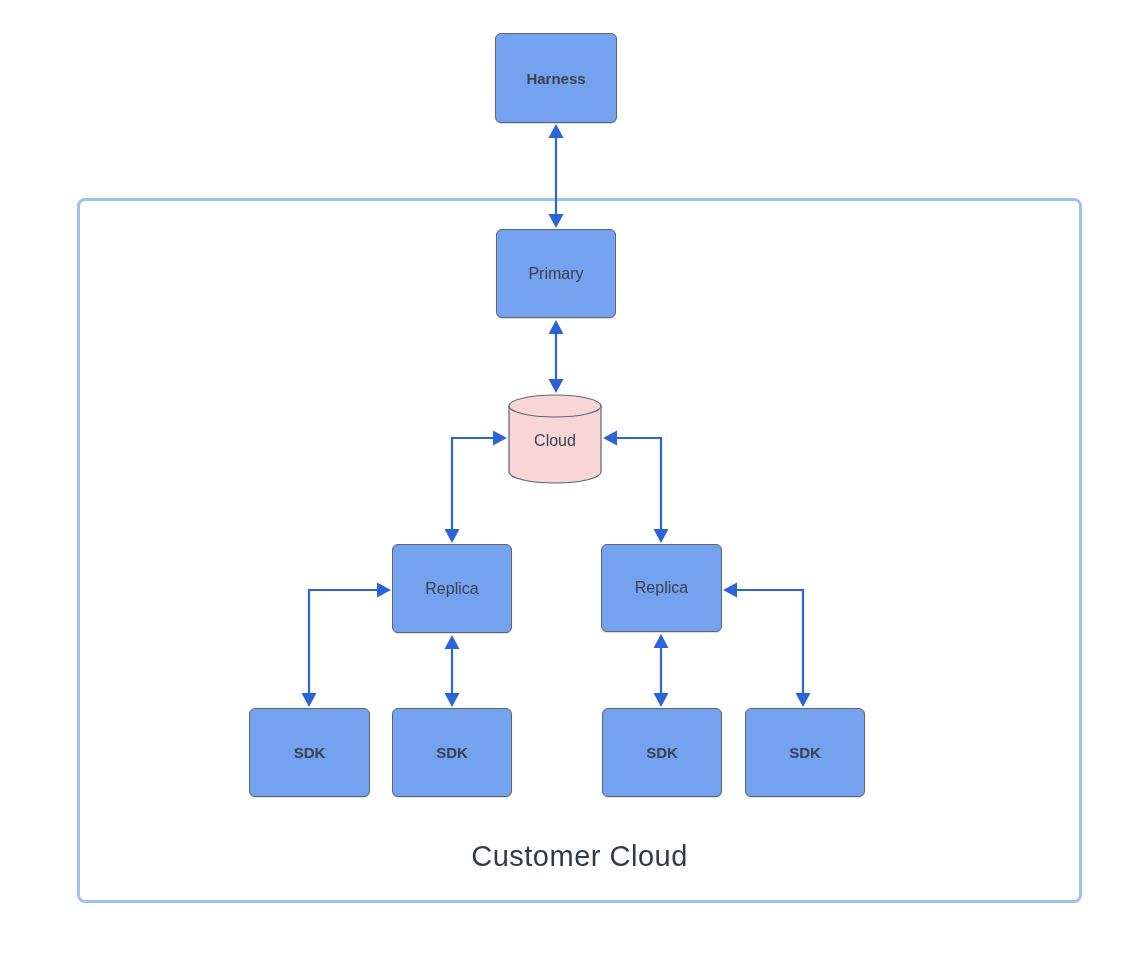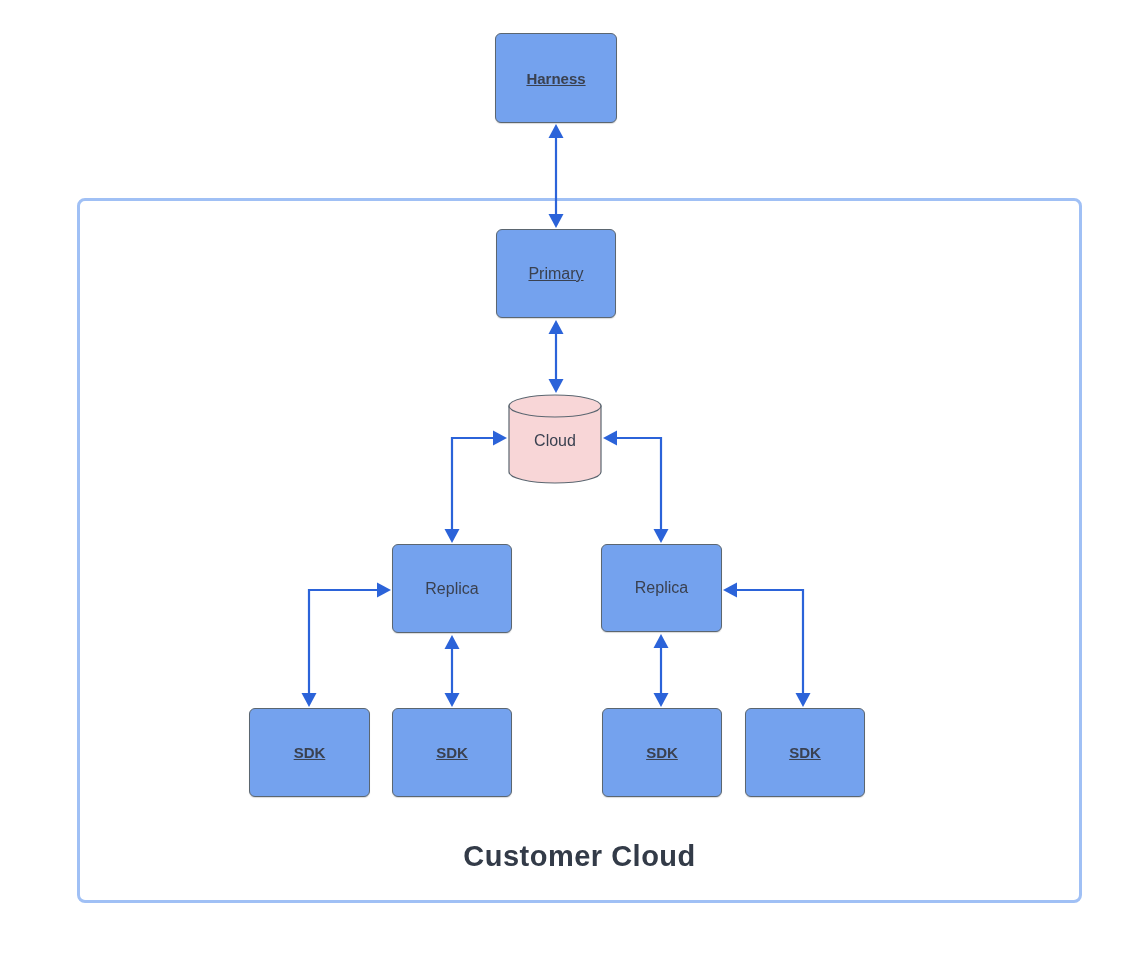--- a/index.html
+++ b/index.html
@@ -42,45 +42,45 @@
   .node {
     position: absolute;
     display: flex; align-items: center; justify-content: center;
     background: var(--node-fill);
     border: 1px solid var(--node-border);
     border-radius: 6px;
     color: var(--label-text);
     font-size: 16px;
     box-shadow: 0 1px 1px rgba(0,0,0,0.15);
   }
-  .node.bold { font-weight: bold; font-size: 15px; text-decoration: underline; }
+  .node.bold { font-weight: bold; font-size: 15px; }
 
   .node-harness       { left: 495px; top: 33px;  width: 122px; height: 90px; }
-  .node-primary       { left: 496px; top: 229px; width: 120px; height: 89px; text-decoration: underline; }
+  .node-primary       { left: 496px; top: 229px; width: 120px; height: 89px; }
   .node-replica-left  { left: 392px; top: 544px; width: 120px; height: 89px; }
   .node-replica-right { left: 601px; top: 544px; width: 121px; height: 88px; }
   .node-sdk-1         { left: 249px; top: 708px; width: 121px; height: 89px; }
   .node-sdk-2         { left: 392px; top: 708px; width: 120px; height: 89px; }
   .node-sdk-3         { left: 602px; top: 708px; width: 120px; height: 89px; }
   .node-sdk-4         { left: 745px; top: 708px; width: 120px; height: 89px; }
 
   .node-redis-label {
     position: absolute;
     left: 509px; top: 398px; width: 92px; height: 85px;
     display: flex; align-items: center; justify-content: center;
     color: var(--label-text); font-size: 16px;
     background: transparent; border: none;
   }
 
   .container-title {
     position: absolute;
     left: 77px; top: 840px; width: 1005px;
     text-align: center;
     font-size: 29px;
-    font-weight: bold;
+    font-weight: normal;
     color: var(--title-text);
     letter-spacing: 0.5px;
   }
 </style>
 </head>
 <body>
 
 <div class="canvas">
 
   <div class="cloud-container"></div>

